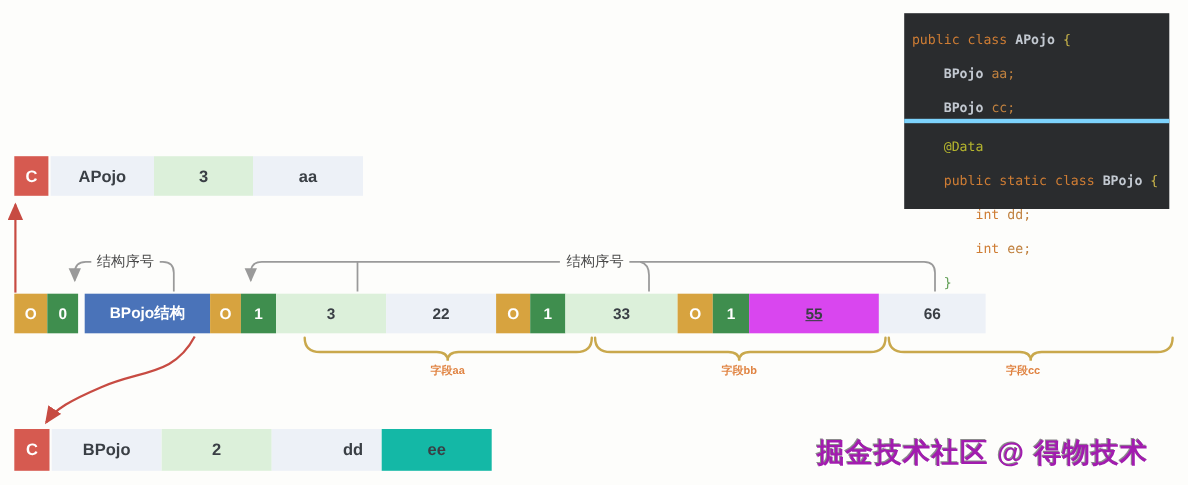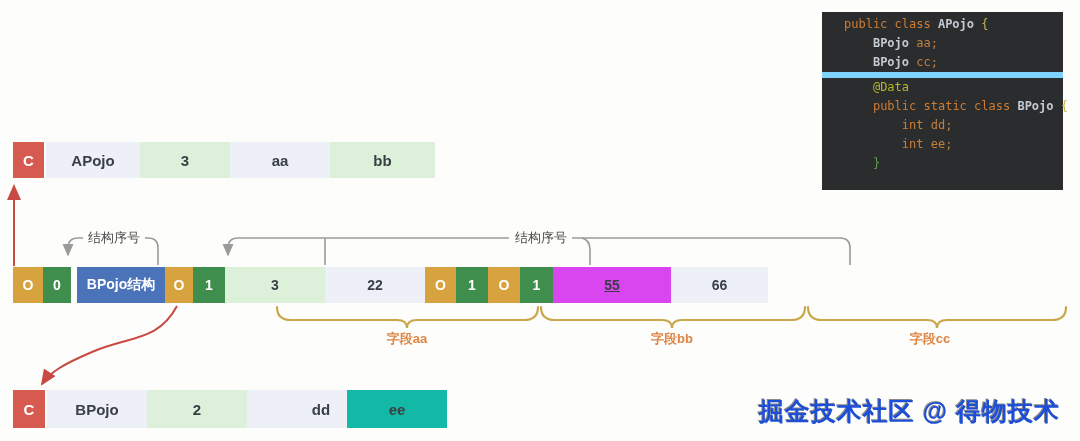--- a/index.html
+++ b/index.html
@@ -7,36 +7,36 @@
           font-family:"Liberation Sans",sans-serif;}
   
   .bar-row{position:absolute;display:flex;}
   .bar-cell{display:flex;align-items:center;justify-content:center;
             font-weight:bold;font-size:15px;box-sizing:border-box;}
   .row-structure .bar-cell{font-size:14px;}
   
   .code-panel{position:absolute;left:822px;top:12px;width:241px;height:178px;
               background:#2a2c2e;box-sizing:border-box;padding:3px 0 0 0;
               font-family:"DejaVu Sans Mono",monospace;font-size:12px;line-height:19px;}
-  .code-line{height:19px;padding-left:22px;white-space:pre;}
-  .code-line.sep{border-bottom:6px solid #7dd3fc;}
+  .code-line{height:19px;padding-left:7px;white-space:pre;margin-top:12px;}
+  .code-line.sep{border-bottom:4px solid #7dd3fc;}
   .tok-kw{color:#cf7d34;}
   .tok-cls{color:#c3c9d1;font-weight:bold;}
   .tok-fld{color:#c0813f;}
   .tok-ann{color:#b5b52e;}
   .tok-br{color:#c8b44a;}
   .tok-cbr{color:#5f9e53;}
   .tok-pl{color:#c3c9d1;}
   
   .seq-label{position:absolute;width:62px;text-align:center;font-size:13px;color:#4a4a4a;
              background:#fdfdfb;top:229px;}
-  .field-label{position:absolute;width:64px;text-align:center;font-size:13px;font-weight:bold;
+  .field-label{position:absolute;width:64px;text-align:center;font-size:10px;font-weight:bold;
                color:#e08443;top:330px;}
-  .watermark{position:absolute;right:20px;top:395px;font-size:25px;font-weight:bold;
-             letter-spacing:1px;color:#1d4ed8;
+  .watermark{position:absolute;right:36px;top:395px;font-size:25px;font-weight:bold;
+             letter-spacing:1px;color:#a21caf;
              text-shadow:-1px -1px 0 #8b8b8b,1px 1px 0 #ffffff;}
   svg.overlay{position:absolute;left:0;top:0;pointer-events:none;}
 </style>
 </head>
 <body>
 
 <div class="canvas">
 
   <div class="code-panel">
       <div class="code-line"><span class="tok-kw">public class </span><span class="tok-cls">APojo </span><span class="tok-br">{</span></div>
@@ -47,32 +47,32 @@
       <div class="code-line"><span class="tok-pl">        </span><span class="tok-kw">int </span><span class="tok-fld">dd;</span></div>
       <div class="code-line"><span class="tok-pl">        </span><span class="tok-kw">int </span><span class="tok-fld">ee;</span></div>
       <div class="code-line"><span class="tok-pl">    </span><span class="tok-cbr">}</span></div>
     </div>
 
   <div class="bar-row" style="left:13px;top:142px;height:36px;">
       <div class="bar-cell" style="width: 31px; background-color: rgb(214, 90, 80); color: rgb(255, 255, 255);">C</div>
       <div class="bar-cell" style="width: 94px; margin-left: 2px; background-color: rgb(237, 241, 247); color: rgb(58, 63, 69);">APojo</div>
       <div class="bar-cell" style="width: 90px; background-color: rgb(220, 240, 218); color: rgb(58, 63, 69);">3</div>
       <div class="bar-cell" style="width: 100px; background-color: rgb(237, 241, 247); color: rgb(58, 63, 69); text-align: right;">aa</div>
-      <div class="bar-cell" style="width: 105px; background-color: rgb(220, 240, 218); color: rgb(58, 63, 69);">bb</div>
     </div>
   <div class="bar-row row-structure" style="left:13px;top:267px;height:36px;">
       <div class="bar-cell" style="width: 30px; background-color: rgb(215, 163, 63); color: rgb(255, 255, 255);">O</div>
       <div class="bar-cell" style="width: 28px; background-color: rgb(63, 142, 78); color: rgb(255, 255, 255);">0</div>
-      <div class="bar-cell" style="width: 88px; margin-left: 6px; background-color: rgb(74, 115, 185); color: rgb(255, 255, 255);">BPojo结构</div>
+      <div class="bar-cell" style="width: 114px; margin-left: 6px; background-color: rgb(74, 115, 185); color: rgb(255, 255, 255);">BPojo结构</div>
       <div class="bar-cell" style="width: 28px; background-color: rgb(215, 163, 63); color: rgb(255, 255, 255);">O</div>
       <div class="bar-cell" style="width: 32px; background-color: rgb(63, 142, 78); color: rgb(255, 255, 255);">1</div>
       <div class="bar-cell" style="width: 100px; background-color: rgb(220, 240, 218); color: rgb(58, 63, 69);">3</div>
       <div class="bar-cell" style="width: 100px; background-color: rgb(237, 241, 247); color: rgb(58, 63, 69);">22</div>
       <div class="bar-cell" style="width: 31px; background-color: rgb(215, 163, 63); color: rgb(255, 255, 255);">O</div>
       <div class="bar-cell" style="width: 32px; background-color: rgb(63, 142, 78); color: rgb(255, 255, 255);">1</div>
+      <div class="bar-cell" style="width: 102px; background-color: rgb(220, 240, 218); color: rgb(58, 63, 69);">33</div>
       <div class="bar-cell" style="width: 32px; background-color: rgb(215, 163, 63); color: rgb(255, 255, 255);">O</div>
       <div class="bar-cell" style="width: 33px; background-color: rgb(63, 142, 78); color: rgb(255, 255, 255);">1</div>
       <div class="bar-cell" style="width: 118px; background-color: #d946ef; color: rgb(58, 63, 69); text-decoration: underline;">55</div>
       <div class="bar-cell" style="width: 97px; background-color: rgb(237, 241, 247); color: rgb(58, 63, 69);">66</div>
     </div>
   <div class="bar-row" style="left:13px;top:390px;height:38px;">
       <div class="bar-cell" style="width: 32px; background-color: rgb(214, 90, 80); color: rgb(255, 255, 255);">C</div>
       <div class="bar-cell" style="width: 100px; margin-left: 2px; background-color: rgb(237, 241, 247); color: rgb(58, 63, 69);">BPojo</div>
       <div class="bar-cell" style="width: 100px; background-color: rgb(220, 240, 218); color: rgb(58, 63, 69);">2</div>
       <div class="bar-cell" style="width: 100px; background-color: rgb(237, 241, 247); color: rgb(58, 63, 69); padding-left: 48px;">dd</div>

